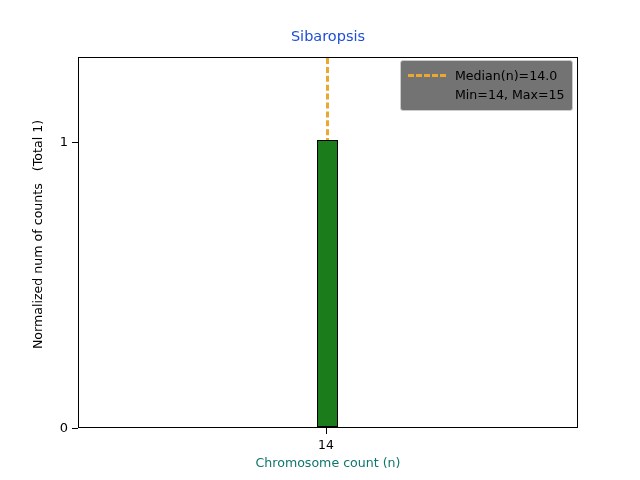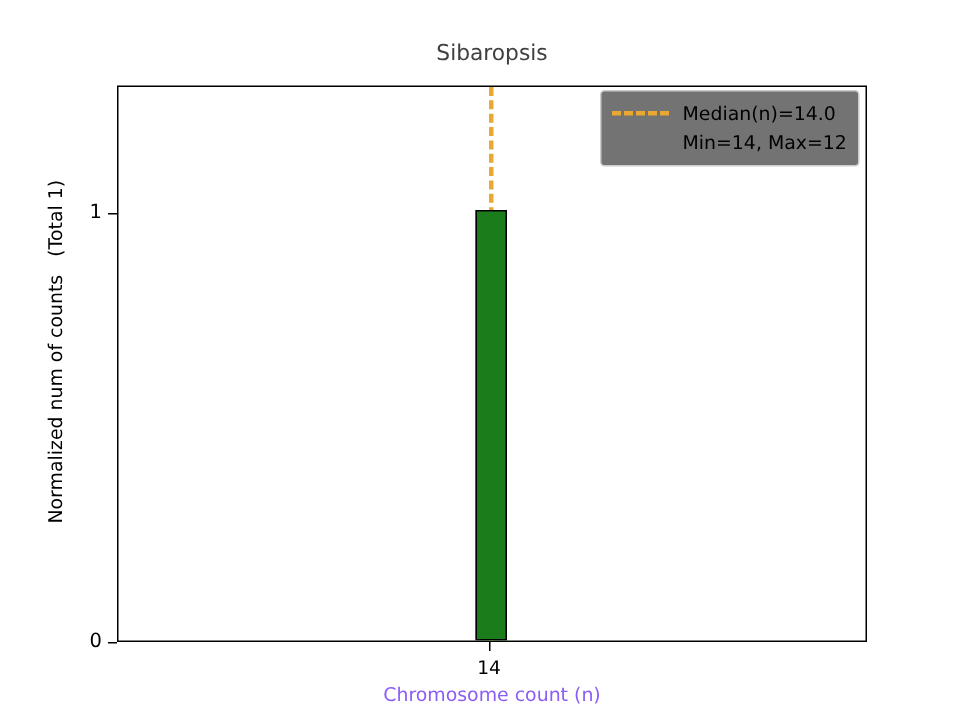--- a/index.html
+++ b/index.html
@@ -23,21 +23,21 @@
   }
 
   
   #chart-title {
     position: absolute;
     left: 78px;
     top: 28px;
     width: 500px;
     text-align: center;
     font-size: 14.5px;
-    color: #404040;
+    color: #1d4ed8;
     white-space: nowrap;
   }
 
   
   #plot-area {
     position: absolute;
     left: 78px;
     top: 57px;
     width: 500px;
     height: 371px;
@@ -108,21 +108,21 @@
     font-size: 12.4px;
     color: #000000;
   }
   #xlabel {
     position: absolute;
     left: 78px;
     top: 455px;
     width: 500px;
     text-align: center;
     font-size: 12.6px;
-    color: #8b5cf6;
+    color: #0f766e;
   }
 
   
   #legend {
     position: absolute;
     left: 400px;
     top: 60px;
     border: 1px solid #cccccc;
     border-radius: 3px;
     background: #737373;
@@ -177,17 +177,17 @@
 
   <div id="xlabel">Chromosome count (n)</div>
 
   <div id="legend">
     <div class="legend-row">
       <span class="legend-swatch"></span>
       <span class="legend-text">Median(n)=14.0</span>
     </div>
     <div class="legend-row">
       <span class="legend-swatch blank"></span>
-      <span class="legend-text">Min=14, Max=12</span>
+      <span class="legend-text">Min=14, Max=15</span>
     </div>
   </div>
 
 </div>
 
 </body></html>

